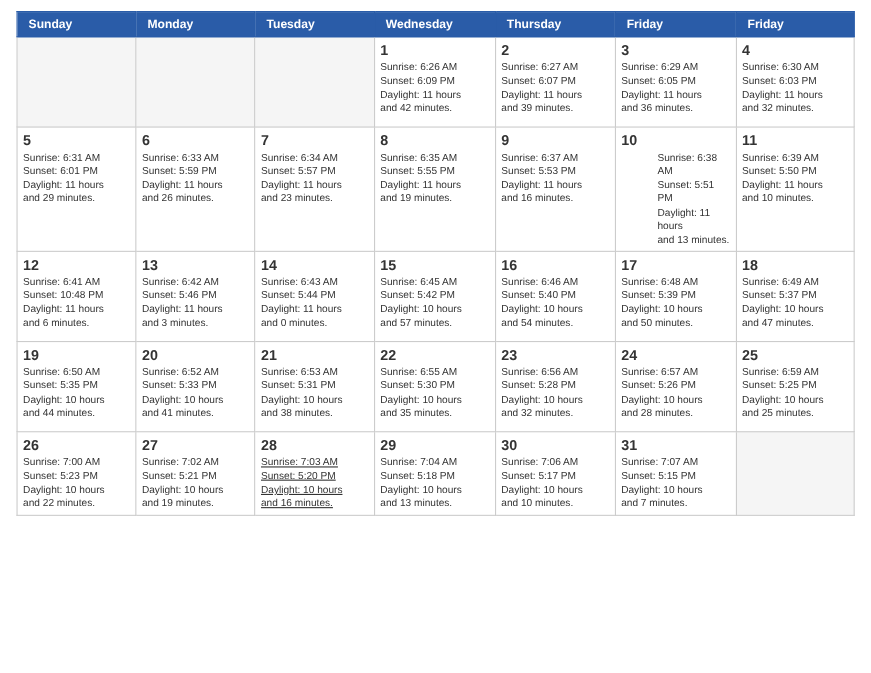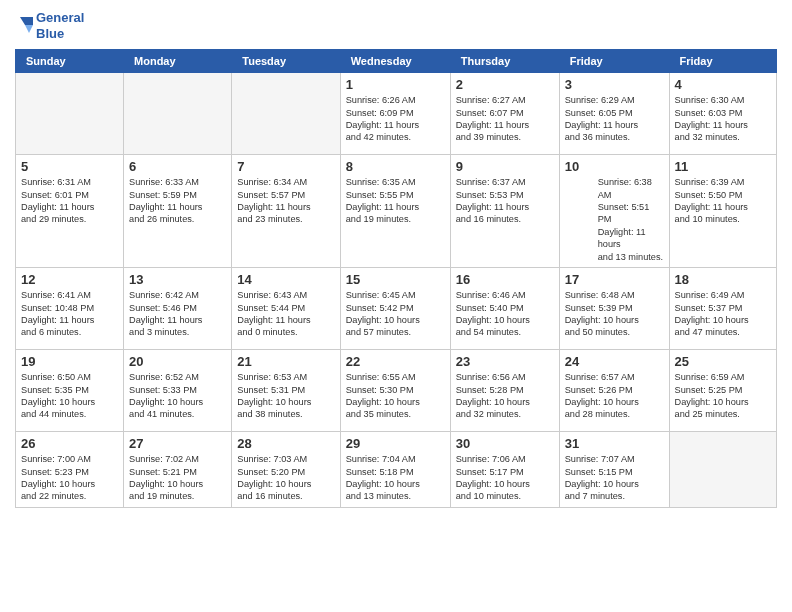--- a/index.html
+++ b/index.html
@@ -79,38 +79,20 @@
       line-height: 1.35;
     }
     .last-row td {
       height: 70px;
     }
   </style>
 </head>
 <body>
 
 <div class="page">
-  <div class="header">
-    <div class="logo">
-    <div style="display:flex;align-items:center;gap:3px;">
-      <svg width="18" height="26" viewBox="0 0 18 26" fill="none" xmlns="http://www.w3.org/2000/svg">
-        <polygon points="5,4 18,4 18,12 10,12" fill="#2a5ca8"></polygon>
-        <polygon points="10,12 18,12 14,20" fill="#7aaeee"></polygon>
-      </svg>
-      <div style="font-size:13px;font-weight:bold;color:#2a5ca8;line-height:1.2;">
-        <div>General</div>
-        <div>Blue</div>
-      </div>
-    </div>
-  </div>
-    <div class="title-block">
-      <div class="month-title"></div>
-      <div class="location-title"></div>
-    </div>
-  </div>
 
   <table class="calendar">
     <thead>
       <tr>
       <th>Sunday</th>
           <th>Monday</th>
           <th>Tuesday</th>
           <th>Wednesday</th>
           <th>Thursday</th>
           <th>Friday</th>
@@ -314,21 +296,21 @@
           </td>
           <td>
             <span class="day-number">27</span>
             <div class="day-info" style="white-space: pre-line;">Sunrise: 7:02 AM
 Sunset: 5:21 PM
 Daylight: 10 hours
 and 19 minutes.</div>
           </td>
           <td>
             <span class="day-number">28</span>
-            <div class="day-info" style="white-space: pre-line;">Sunrise: 7:03 AM
+            <div class="day-info" style="white-space: pre-line; text-decoration: underline;">Sunrise: 7:03 AM
 Sunset: 5:20 PM
 Daylight: 10 hours
 and 16 minutes.</div>
           </td>
           <td>
             <span class="day-number">29</span>
             <div class="day-info" style="white-space: pre-line;">Sunrise: 7:04 AM
 Sunset: 5:18 PM
 Daylight: 10 hours
 and 13 minutes.</div>

